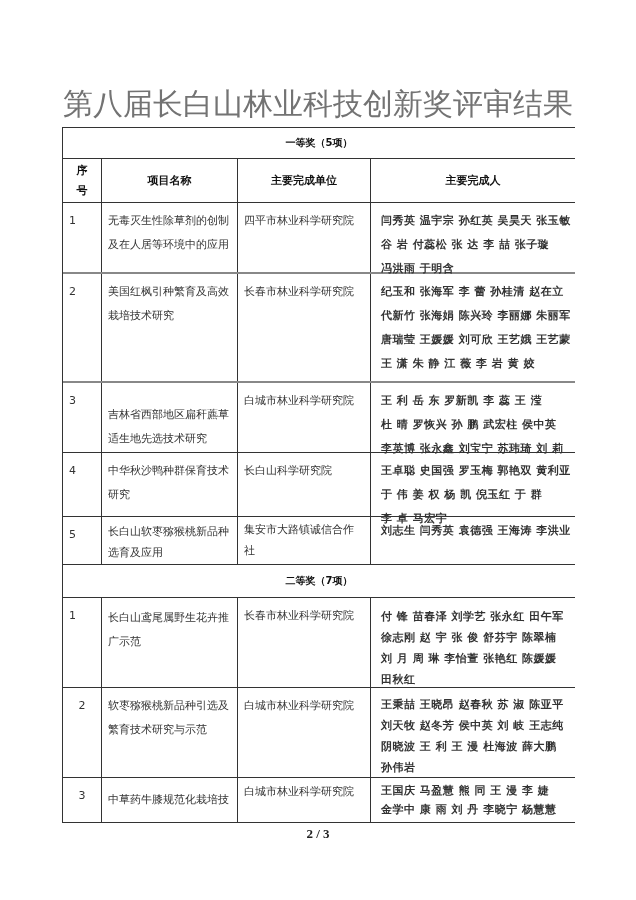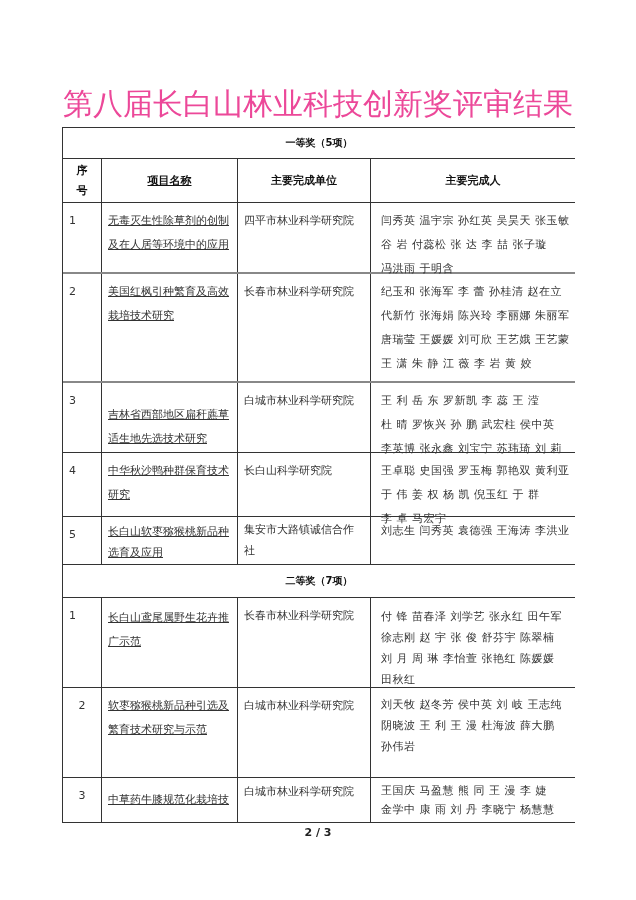--- a/index.html
+++ b/index.html
@@ -1,39 +1,39 @@
 <!DOCTYPE html>
 <html><head>
 <meta charset="utf-8">
 <style>
   html, body { margin:0; padding:0; background:#ffffff; }
   body { width:636px; height:900px; position:relative; overflow:hidden;
          font-family:"DejaVu Sans", sans-serif; color:#222; }
   .title { position:absolute; top:84px; left:0; width:636px; text-align:center;
            font-family:"DejaVu Serif", serif; font-size:30px; letter-spacing:0px;
-           color:#ec4899; font-weight:normal; line-height:40px; }
+           color:#737373; font-weight:normal; line-height:40px; }
   .tbl { position:absolute; left:62px; top:127px; width:512px;
          border-top:1.5px solid #333; border-left:1.5px solid #333; }
   .row { display:flex; border-bottom:1.5px solid #333; box-sizing:border-box; }
   .row.thin { border-bottom:2px solid #888; }
   .cell { box-sizing:border-box; border-right:1.5px solid #333; padding:6px 6px 0 6px;
           font-size:11px; line-height:24px; color:#333; }
-  .cell:last-child { border-right:none; }
+  .cell:last-child { border-right:none;font-weight:bold; }
   .c-seq { width:39px; }
-  .c-name { width:136px;text-decoration:underline; }
+  .c-name { width:136px; }
   .c-unit { width:133px; text-align:left; }
   .c-ppl { width:204px; padding-left:10px; }
   .section { justify-content:center; align-items:center; font-weight:bold;
              font-size:10px; color:#111; }
   .hdr .cell { font-weight:bold; color:#111; display:flex; align-items:center;
                justify-content:center; padding:0; }
   .hdr .c-seq { flex-direction:column; line-height:20px; }
   .ppl-line { white-space:nowrap; letter-spacing:0.5px; }
   .pageno { position:absolute; top:826px; left:0; width:636px; text-align:center;
-            font-size:11px; font-weight:bold; color:#222; }
+            font-size:13px; font-weight:bold; color:#222;font-family:Liberation Serif, serif; }
 </style>
 </head>
 <body>
 
 <div class="title">第八届长白山林业科技创新奖评审结果</div>
 
 <div class="tbl">
 
   <div class="row section" style="height:31px;">
     <span>一等奖（5项）</span>
@@ -117,20 +117,21 @@
       <div class="ppl-line">刘 月 周 琳 李怡萱 张艳红 陈媛媛</div>
       <div class="ppl-line">田秋红</div>
     </div>
   </div>
 
   <div class="row" style="height:90px;">
     <div class="cell c-seq" style="text-align:center;">2</div>
     <div class="cell c-name">软枣猕猴桃新品种引选及繁育技术研究与示范</div>
     <div class="cell c-unit">白城市林业科学研究院</div>
     <div class="cell c-ppl" style="line-height:21px; padding-top:6px;">
+      <div class="ppl-line">王秉喆 王晓昂 赵春秋 苏 淑 陈亚平</div>
       <div class="ppl-line">刘天牧 赵冬芳 侯中英 刘 岐 王志纯</div>
       <div class="ppl-line">阴晓波 王 利 王 漫 杜海波 薛大鹏</div>
       <div class="ppl-line">孙伟岩</div>
     </div>
   </div>
 
   <div class="row" style="height:45px;">
     <div class="cell c-seq" style="text-align:center;">3</div>
     <div class="cell c-name" style="padding-top:10px;">中草药牛膝规范化栽培技</div>
     <div class="cell c-unit" style="padding-top:2px;">白城市林业科学研究院</div>

